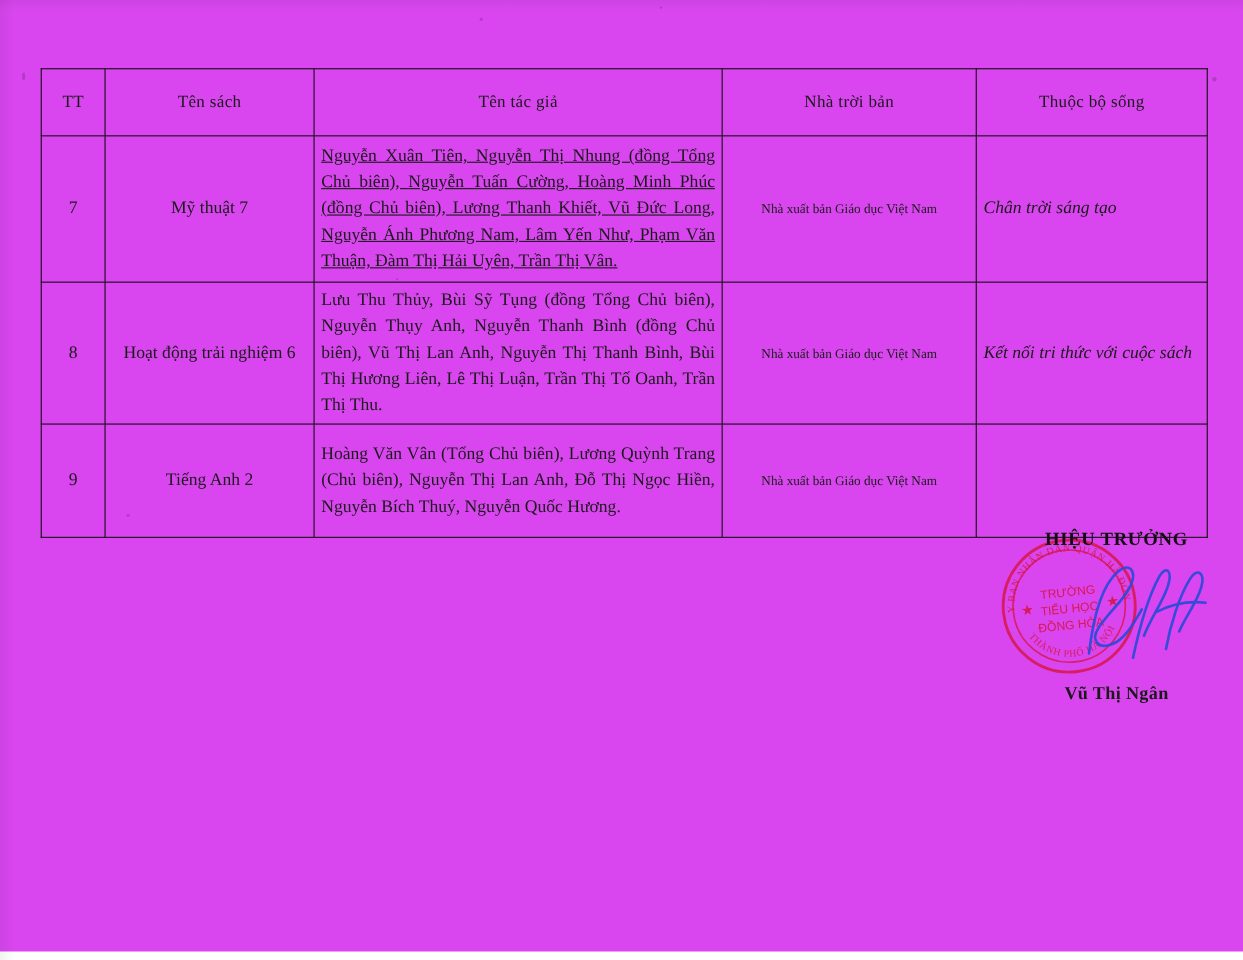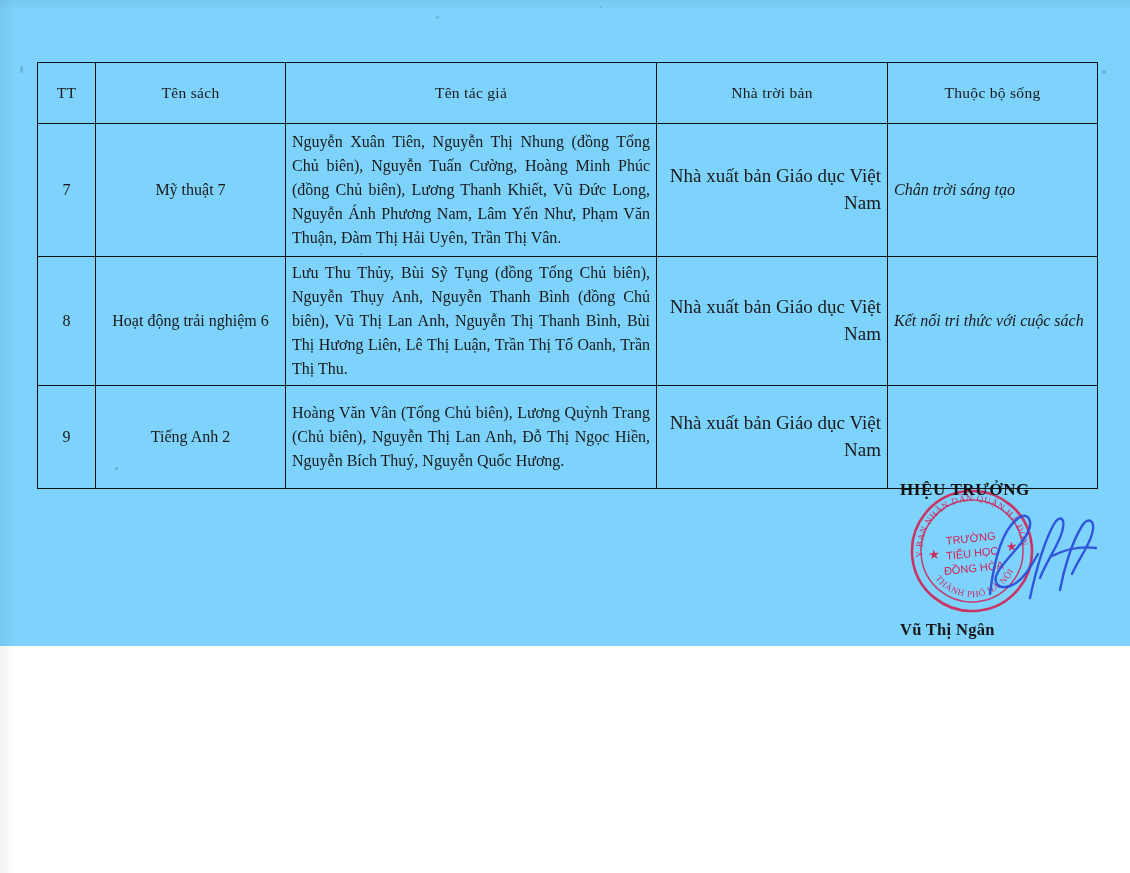--- a/index.html
+++ b/index.html
@@ -13,22 +13,22 @@
     font-family: "Liberation Serif", serif;
     color: #1a1a1a;
     position: relative;
     overflow: hidden;
   }
 
   .page {
     position: absolute;
     left: 0; top: 0;
     width: 1130px;
-    height: 646px;
-    background: #7dd3fc;
+    height: 865px;
+    background: #d946ef;
   }
 
   
   .scan-edge-left {
     position: absolute;
     left: 0; top: 0;
     width: 14px; height: 873px;
     background: linear-gradient(to right, rgba(0,0,0,0.05), rgba(0,0,0,0));
     pointer-events: none;
   }
@@ -79,45 +79,45 @@
   }
   .cell-auth {
     text-align: justify;
     text-align-last: left;
     font-size: 16px;
     line-height: 1.5;
     padding: 8px 8px 8px 8px;
     vertical-align: top;
   }
   .cell-pub {
-    text-align: right;
-    font-size: 19px;
+    text-align: center;
+    font-size: 12px;
     line-height: 1.4;
     padding-left: 8px;
     margin-left: 42px;
   }
   .cell-set {
     text-align: left;
     font-size: 16px;
     line-height: 1.4;
     padding-left: 6px;
     font-style: italic;
   }
 
-  .row-7 .cell-auth { height: 124px; }
+  .row-7 .cell-auth { height: 124px; text-decoration: underline; }
   .row-8 .cell-auth { height: 108px; }
   .row-9 .cell-auth { height: 94px; }
 
   
   .sign-block {
     position: absolute;
     left: 900px;
     top: 480px;
     width: 230px;
-    text-align: left;
+    text-align: center;
   }
   .sign-title {
     font-size: 17px;
     font-weight: bold;
     letter-spacing: 0.6px;
     color: #111;
     position: relative;
     z-index: 3;
   }
   .sign-name {

